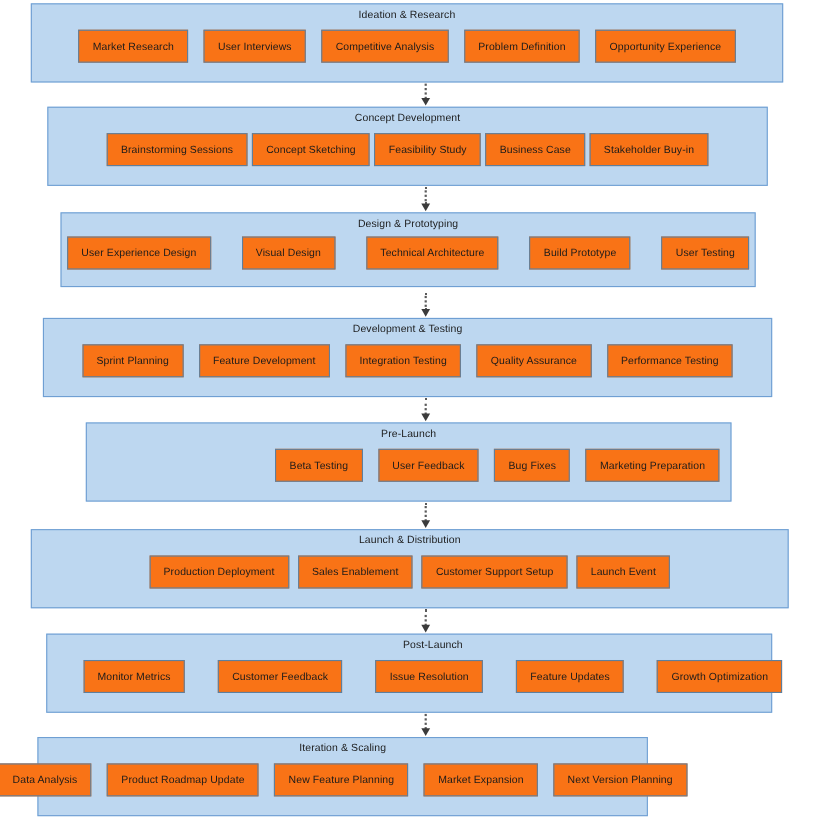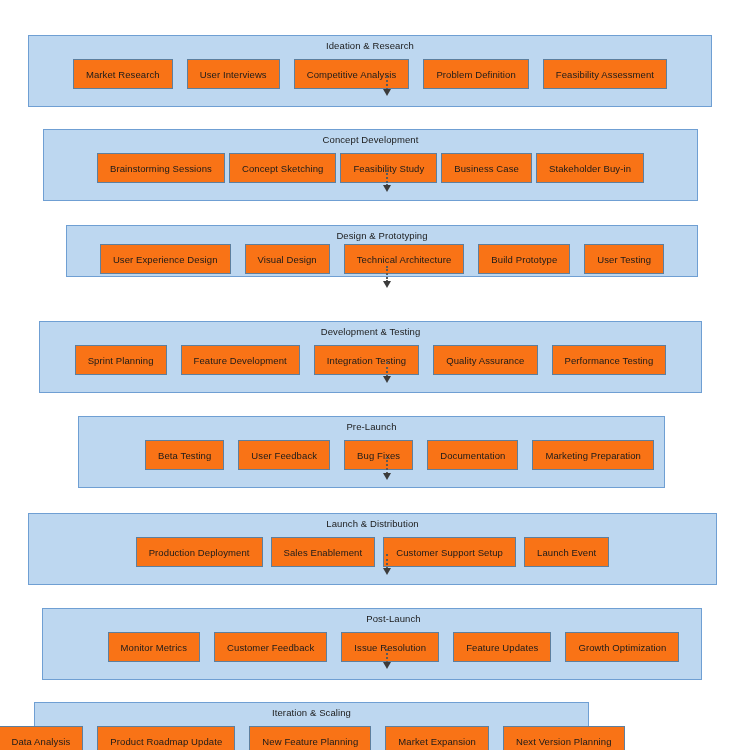--- a/index.html
+++ b/index.html
@@ -19,21 +19,20 @@
     height: 750px;
   }
   .phase {
     position: absolute;
     box-sizing: border-box;
     background: #bdd7f0;
     border: 1px solid #6f9fd3;
     display: flex;
     flex-direction: column;
     align-items: center;
-    margin-top: 32px;
   }
   .phase-title {
     font-size: 9.5px;
     color: #1b1b1b;
     line-height: 11px;
     margin-top: 4px;
     margin-bottom: 3px;
     white-space: nowrap;
     letter-spacing: 0.1px;
   }
@@ -91,36 +90,36 @@
 <body>
 
 <div id="flowchart">
     <div class="phase" style="left: 28px; top: 3px; width: 684px; height: 72px;">
       <div class="phase-title">Ideation &amp; Research</div>
       <div class="node-row" style="gap: 14px;">
         <div class="node">Market Research</div>
         <div class="node">User Interviews</div>
         <div class="node">Competitive Analysis</div>
         <div class="node">Problem Definition</div>
-        <div class="node">Feasibility Assessment</div>
+        <div class="node">Opportunity Experience</div>
       </div>
     </div>
     <div class="phase" style="left: 43px; top: 97px; width: 655px; height: 72px;">
       <div class="phase-title">Concept Development</div>
       <div class="node-row" style="gap: 4px;">
         <div class="node">Brainstorming Sessions</div>
         <div class="node">Concept Sketching</div>
         <div class="node">Feasibility Study</div>
         <div class="node">Business Case</div>
         <div class="node">Stakeholder Buy-in</div>
       </div>
     </div>
-    <div class="phase" style="left: 66px; top: 193px; width: 632px; height: 52px;">
+    <div class="phase" style="left: 55px; top: 193px; width: 632px; height: 68px;">
       <div class="phase-title">Design &amp; Prototyping</div>
-      <div class="node-row" style="gap: 14px;">
+      <div class="node-row" style="gap: 28px;">
         <div class="node">User Experience Design</div>
         <div class="node">Visual Design</div>
         <div class="node">Technical Architecture</div>
         <div class="node">Build Prototype</div>
         <div class="node">User Testing</div>
       </div>
     </div>
     <div class="phase" style="left: 39px; top: 289px; width: 663px; height: 72px;">
       <div class="phase-title">Development &amp; Testing</div>
       <div class="node-row" style="gap: 14px;">
@@ -130,36 +129,35 @@
         <div class="node">Quality Assurance</div>
         <div class="node">Performance Testing</div>
       </div>
     </div>
     <div class="phase" style="left: 78px; top: 384px; width: 587px; height: 72px;">
       <div class="phase-title">Pre-Launch</div>
       <div class="node-row" style="gap: 14px; justify-content: flex-end;">
         <div class="node">Beta Testing</div>
         <div class="node">User Feedback</div>
         <div class="node">Bug Fixes</div>
-        <div class="node">Documentation</div>
         <div class="node">Marketing Preparation</div>
       </div>
     </div>
     <div class="phase" style="left: 28px; top: 481px; width: 689px; height: 72px;">
       <div class="phase-title">Launch &amp; Distribution</div>
       <div class="node-row" style="gap: 8px; text-align: right;">
         <div class="node">Production Deployment</div>
         <div class="node">Sales Enablement</div>
         <div class="node">Customer Support Setup</div>
         <div class="node">Launch Event</div>
       </div>
     </div>
     <div class="phase" style="left: 42px; top: 576px; width: 660px; height: 72px; padding-left: 43px;">
       <div class="phase-title">Post-Launch</div>
-      <div class="node-row" style="gap: 14px;">
+      <div class="node-row" style="gap: 30px;">
         <div class="node">Monitor Metrics</div>
         <div class="node">Customer Feedback</div>
         <div class="node">Issue Resolution</div>
         <div class="node">Feature Updates</div>
         <div class="node">Growth Optimization</div>
       </div>
     </div>
     <div class="phase" style="left: 34px; top: 670px; width: 555px; height: 72px;">
       <div class="phase-title">Iteration &amp; Scaling</div>
       <div class="node-row" style="gap: 14px;">

